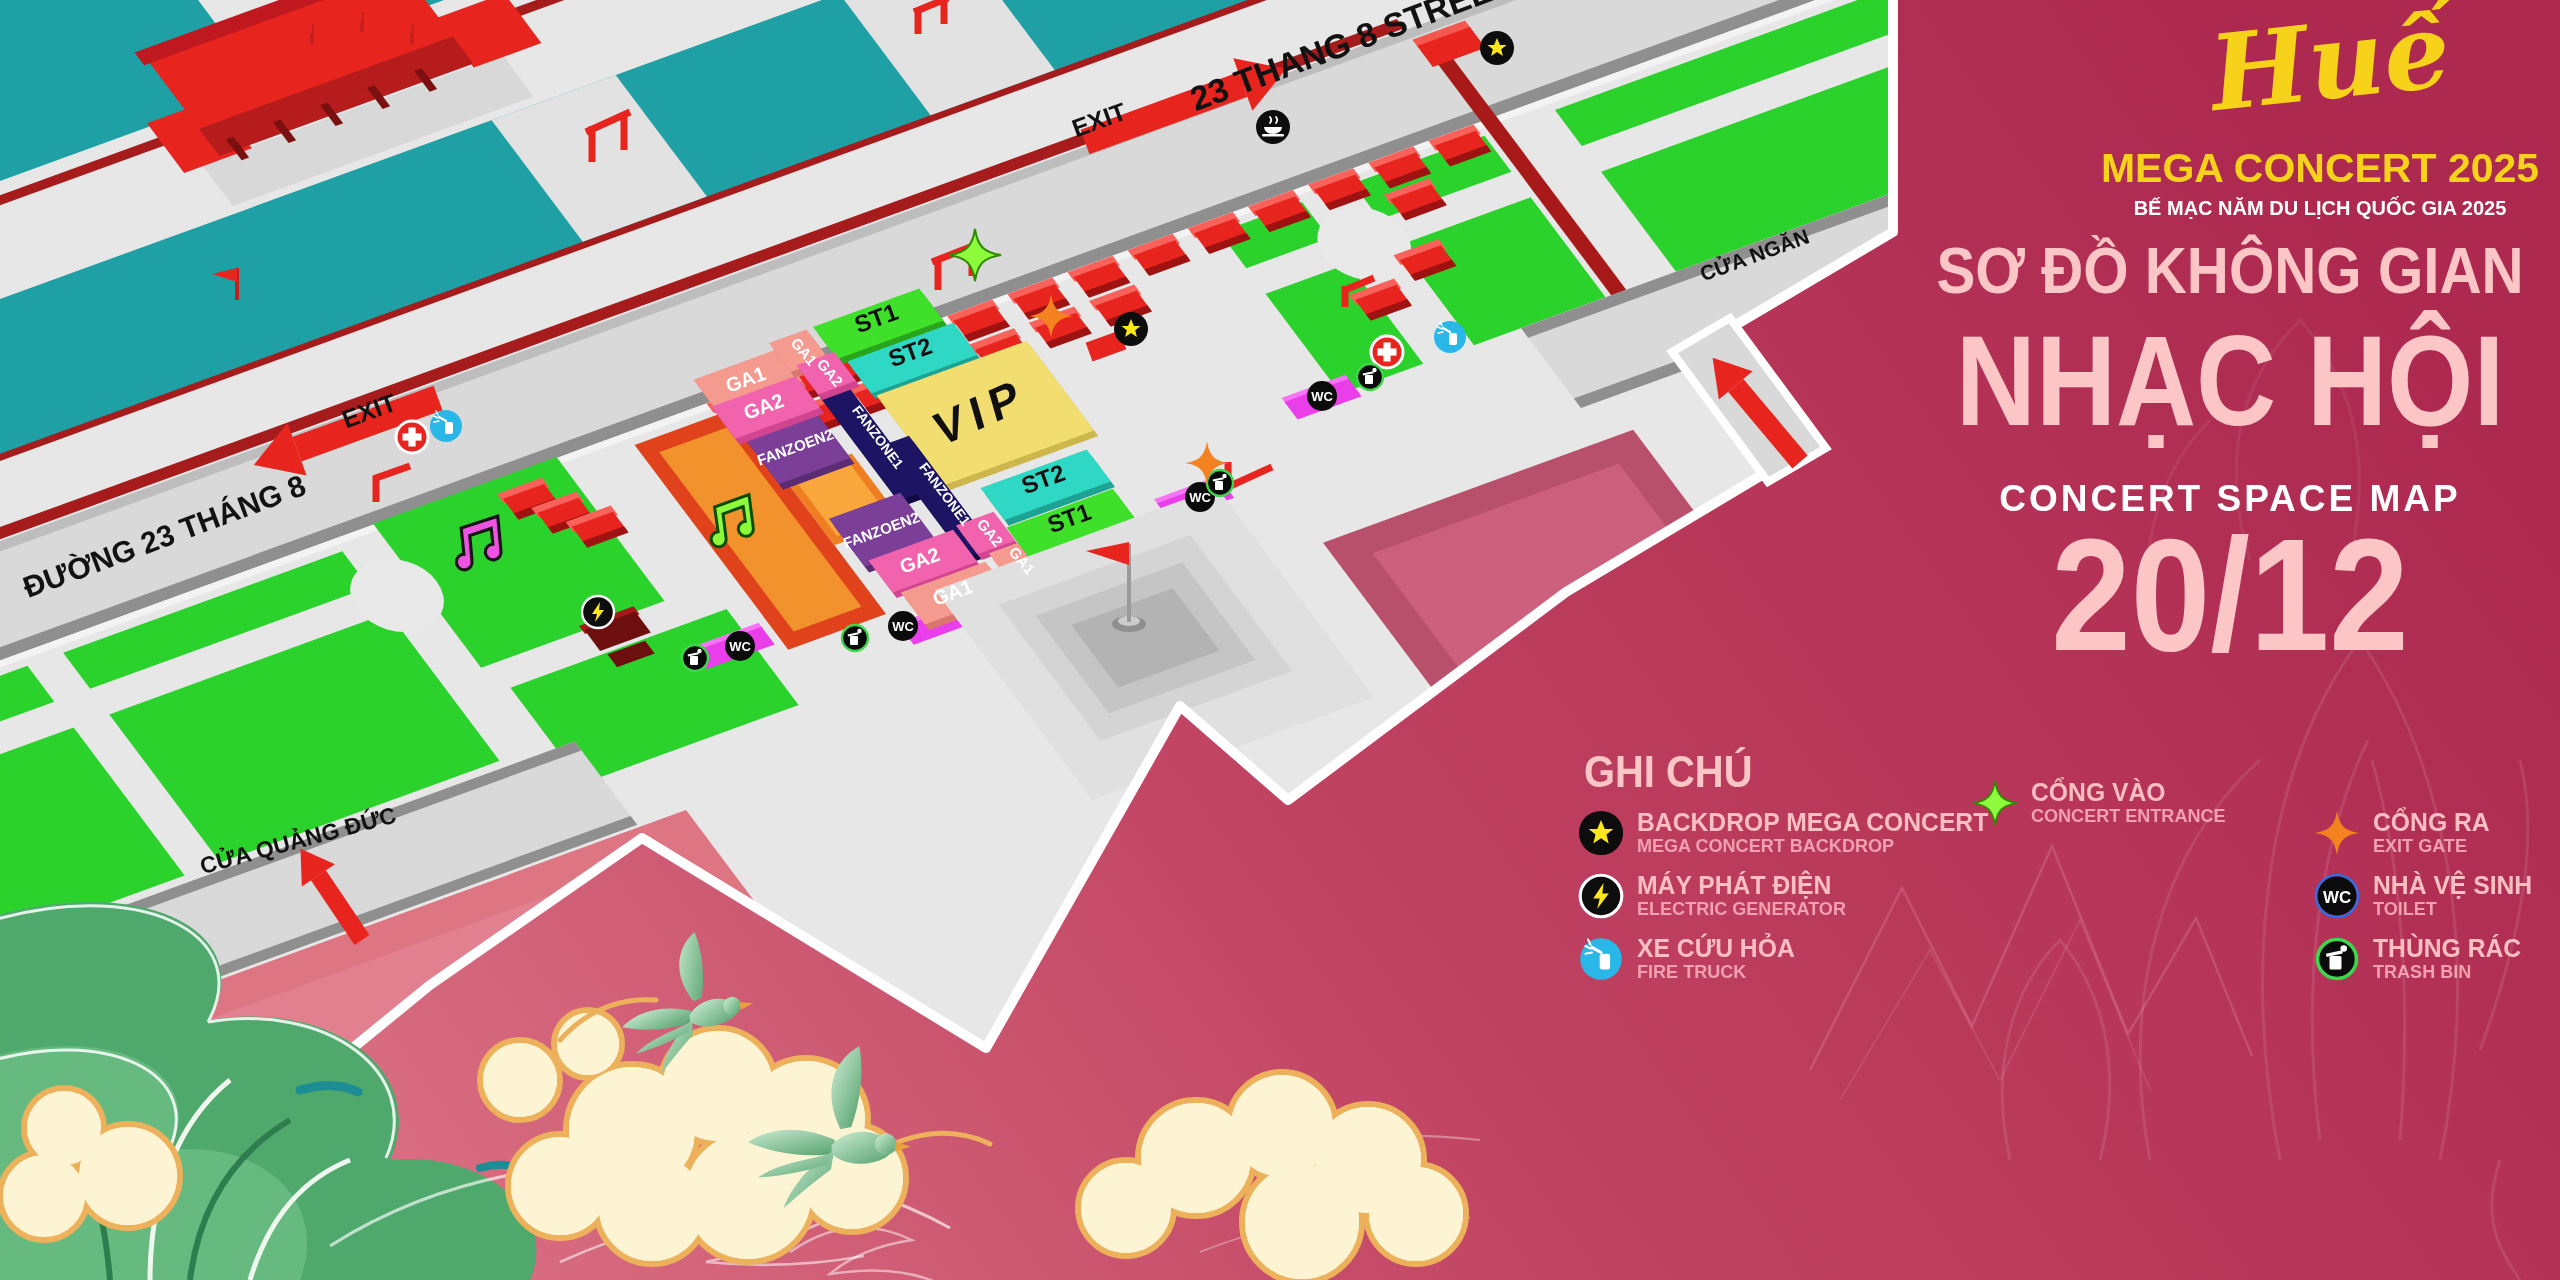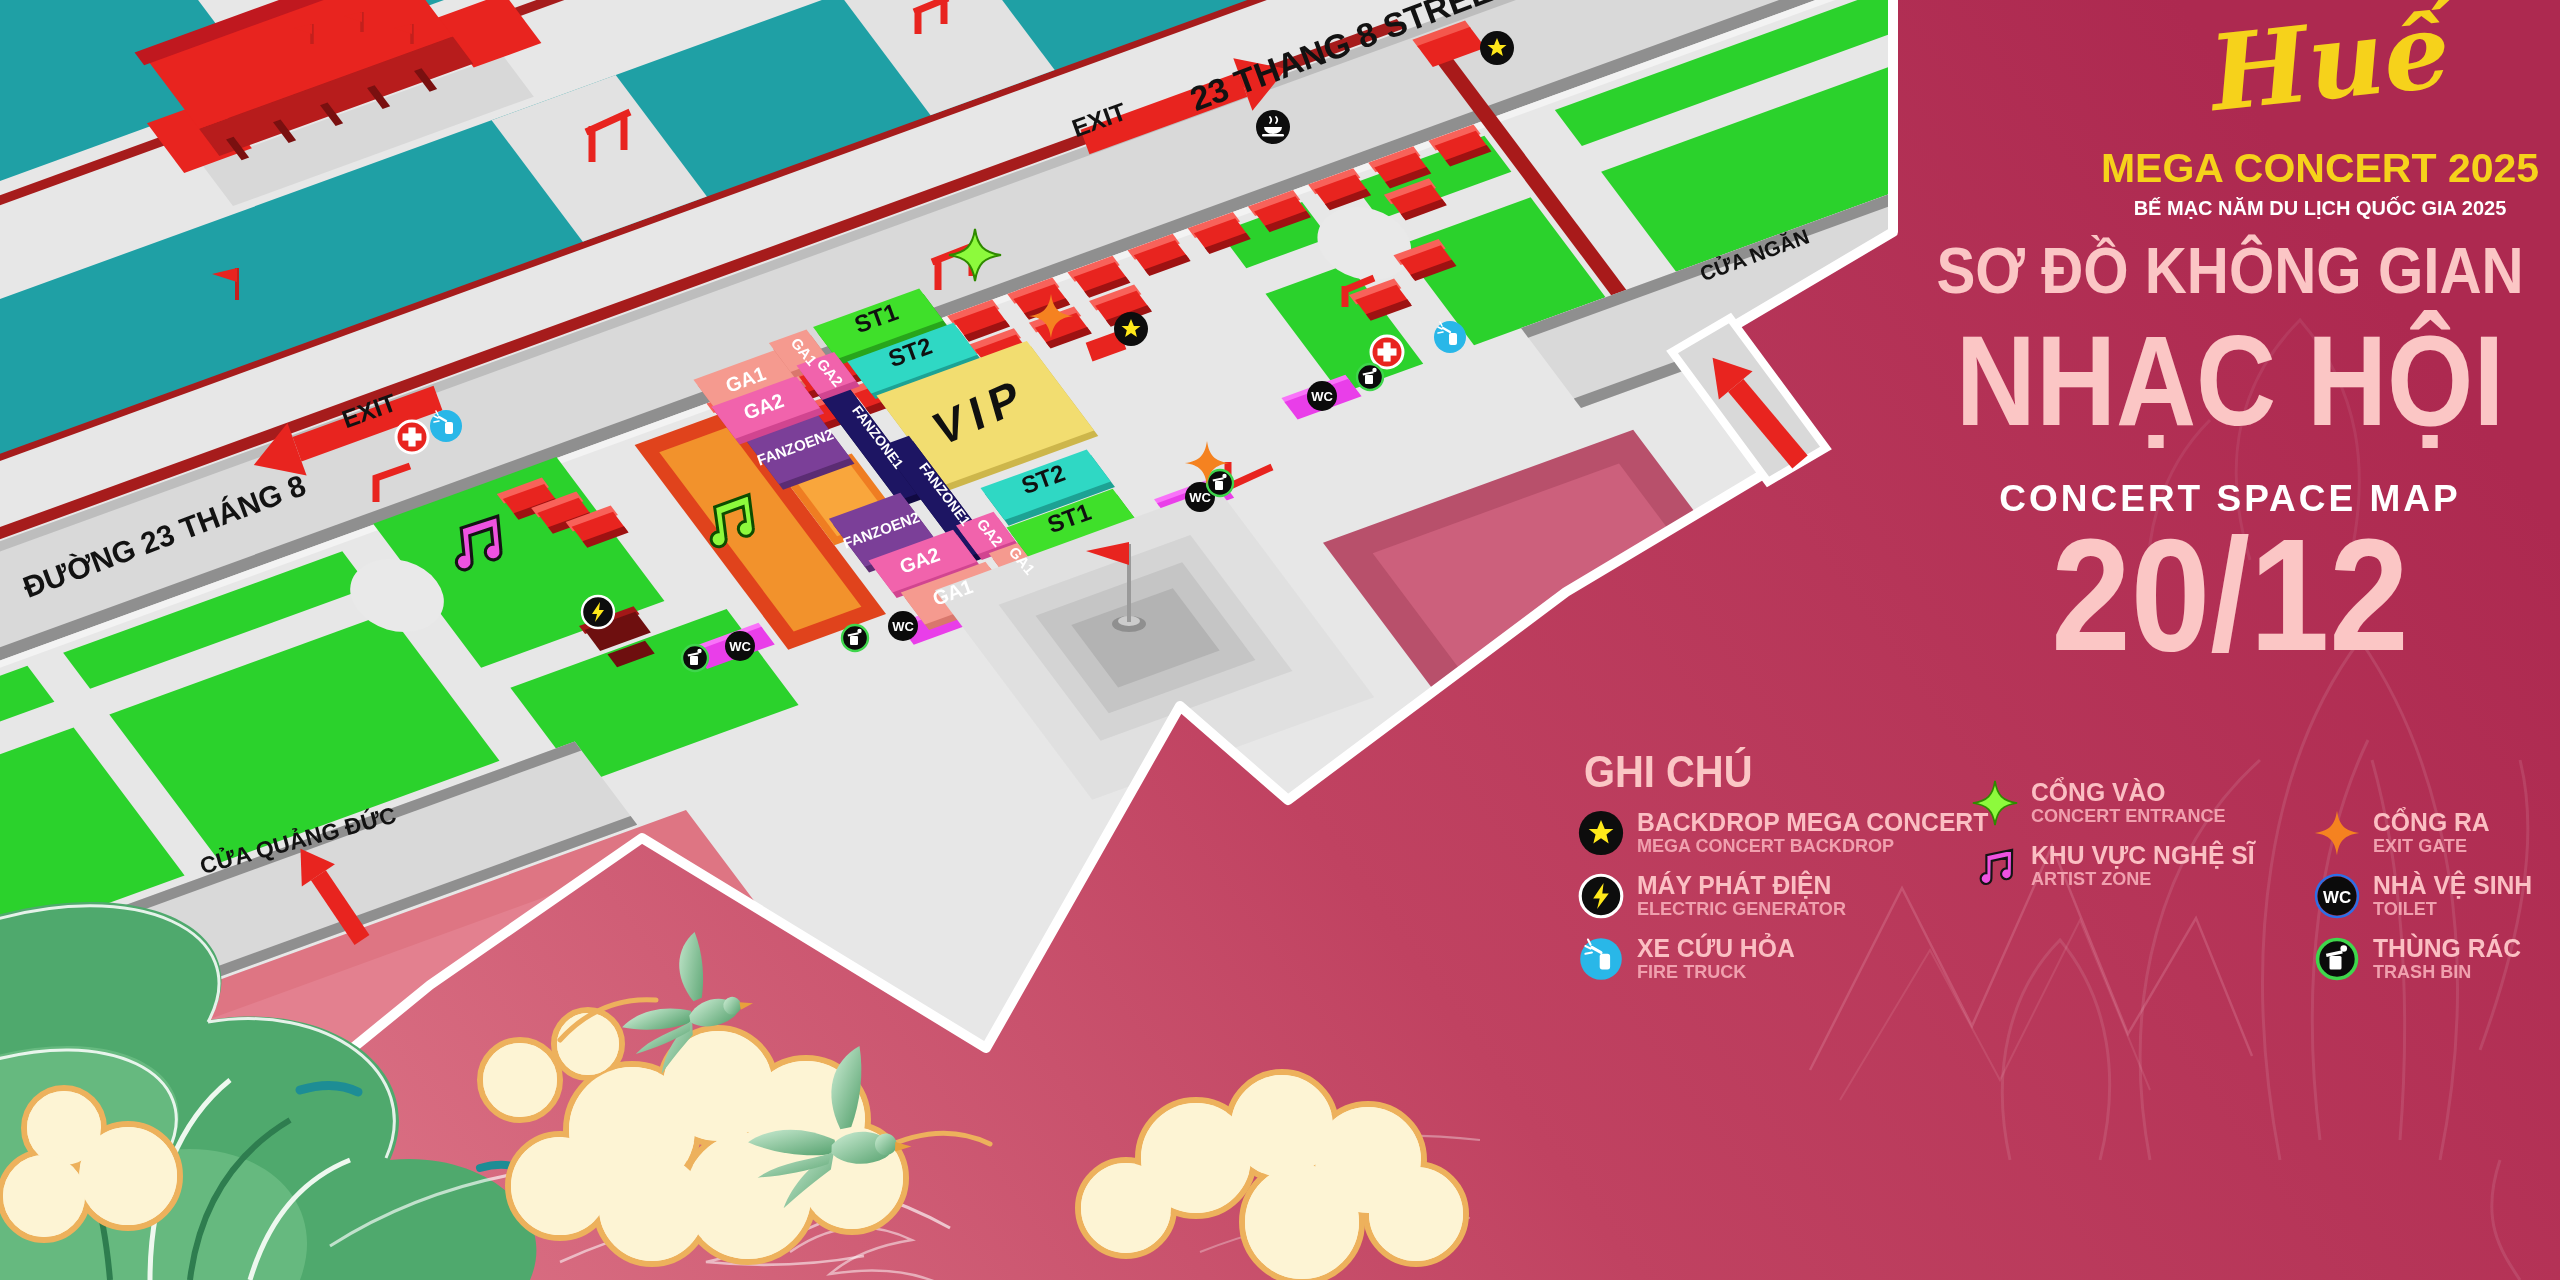--- a/index.html
+++ b/index.html
@@ -531,31 +531,20 @@
 <div class="abs lg-col" style="left:1972px;top:778px;">
   <div class="lg-row">
     <svg class="lg-ic" viewBox="-27 -27 54 54">
           <use href="#spark" fill="#8dfa3c" stroke="#2f8a00" stroke-width="2"></use>
         </svg>
     <span>
           <span class="lg-vi">CỔNG VÀO</span>
           <span class="lg-en">CONCERT ENTRANCE</span>
         </span>
   </div>
-  <div class="lg-row">
-    <svg class="lg-ic" viewBox="-32 -32 64 64">
-          <g transform="translate(2,-4)">
-            <use href="#noteP" fill="#ee52e0" stroke="#141414" stroke-width="3"></use>
-          </g>
-        </svg>
-    <span>
-          <span class="lg-vi">KHU VỰC NGHỆ SĨ</span>
-          <span class="lg-en">ARTIST ZONE</span>
-        </span>
-  </div>
 </div>
 
 <div class="abs lg-col" style="left:2314px;top:808px;">
   <div class="lg-row">
     <svg class="lg-ic" viewBox="-27 -27 54 54">
           <use href="#spark" fill="#f58220"></use>
         </svg>
     <span>
           <span class="lg-vi">CỔNG RA</span>
           <span class="lg-en">EXIT GATE</span>

